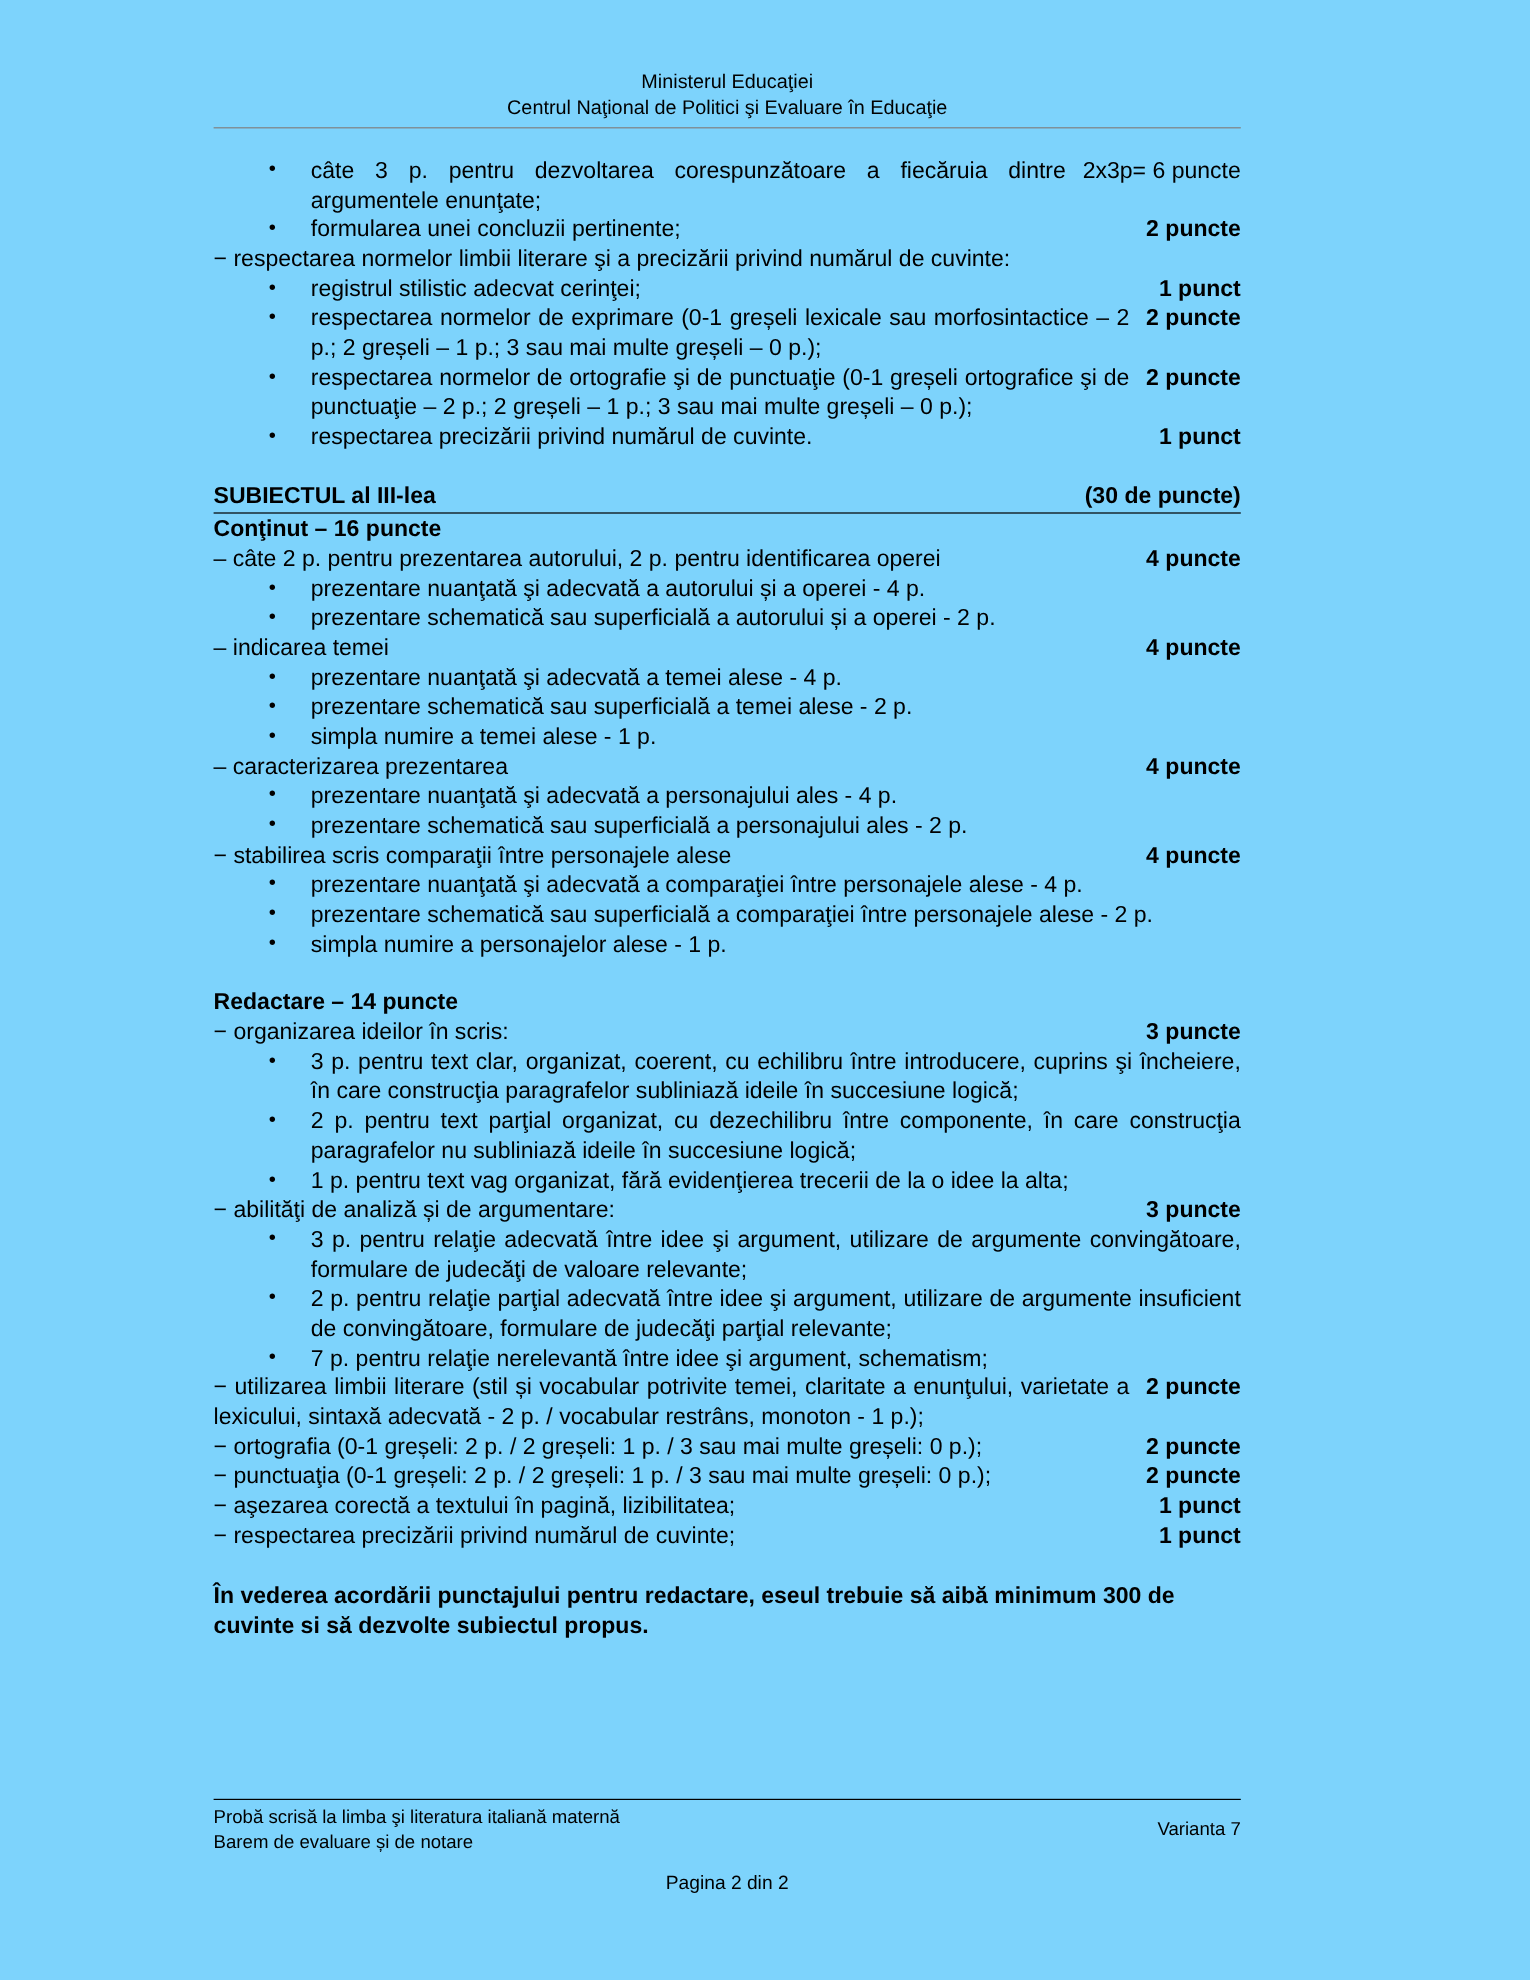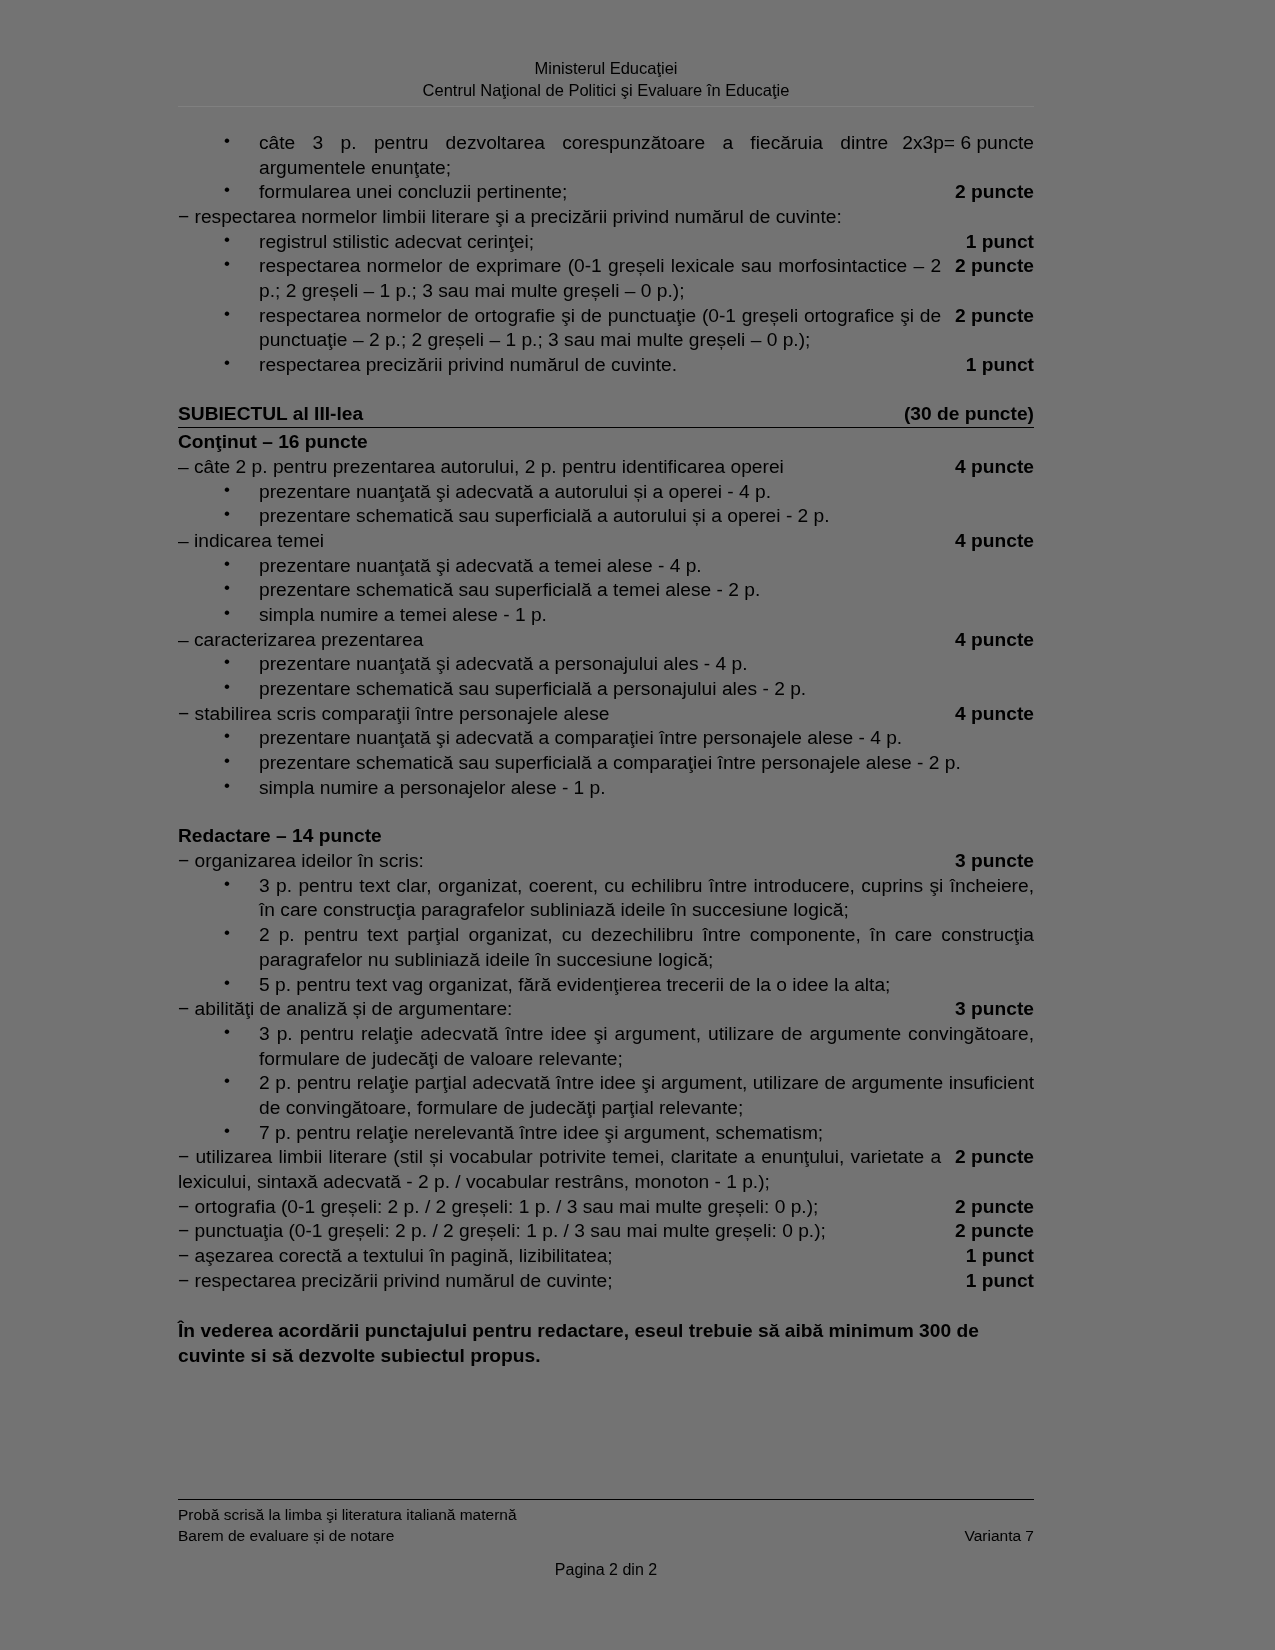--- a/index.html
+++ b/index.html
@@ -9,21 +9,21 @@
   }
   body {
     font-family: "Liberation Sans", sans-serif;
     color: #000000;
   }
   .page {
     position: relative;
     width: 1275px;
     height: 1650px;
     margin: 0 auto;
-    background: #737373;
+    background: #7dd3fc;
     box-sizing: border-box;
     overflow: hidden;
   }
 
   
   .doc-header {
     position: absolute;
     left: 178px;
     top: 58px;
     width: 856px;
@@ -127,21 +127,21 @@
     line-height: 1.34;
   }
   .doc-footer .hrule {
     border-top: 1.4px solid #000;
     width: 100%;
     margin-bottom: 5px;
   }
   .footer-cols {
     display: flex;
     justify-content: space-between;
-    align-items: flex-end;
+    align-items: center;
   }
   .footer-left { text-align: left; }
   .footer-right { text-align: right; }
   .footer-center {
     text-align: center;
     margin-top: 12px;
     font-size: 16px;
   }
 </style>
 </head>
@@ -240,21 +240,21 @@
 
     <div class="section-title">Redactare – 14 puncte</div>
 
     <div class="row dash">
       <span class="pts">3 puncte</span>
       <span>− organizarea ideilor în scris:</span>
     </div>
     <ul class="bullets">
       <li class="just">3 p. pentru text clar, organizat, coerent, cu echilibru între introducere, cuprins şi încheiere, în care construcţia paragrafelor subliniază ideile în succesiune logică;</li>
       <li class="just">2 p. pentru text parţial organizat, cu dezechilibru între componente, în care construcţia paragrafelor nu subliniază ideile în succesiune logică;</li>
-      <li>5 p. pentru text vag organizat, fără evidenţierea trecerii de la o idee la alta;</li>
+      <li>1 p. pentru text vag organizat, fără evidenţierea trecerii de la o idee la alta;</li>
     </ul>
 
     <div class="row dash">
       <span class="pts">3 puncte</span>
       <span>− abilităţi de analiză și de argumentare:</span>
     </div>
     <ul class="bullets">
       <li class="just">3 p. pentru relaţie adecvată între idee şi argument, utilizare de argumente convingătoare, formulare de judecăţi de valoare relevante;</li>
       <li class="just">2 p. pentru relaţie parţial adecvată între idee şi argument, utilizare de argumente insuficient de convingătoare, formulare de judecăţi parţial relevante;</li>
       <li>7 p. pentru relaţie nerelevantă între idee şi argument, schematism;</li>

